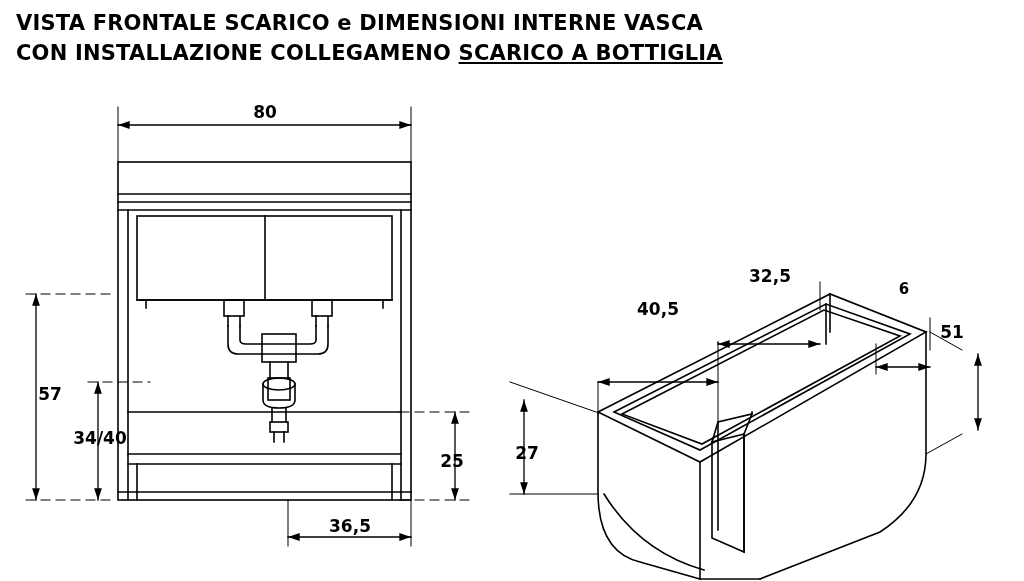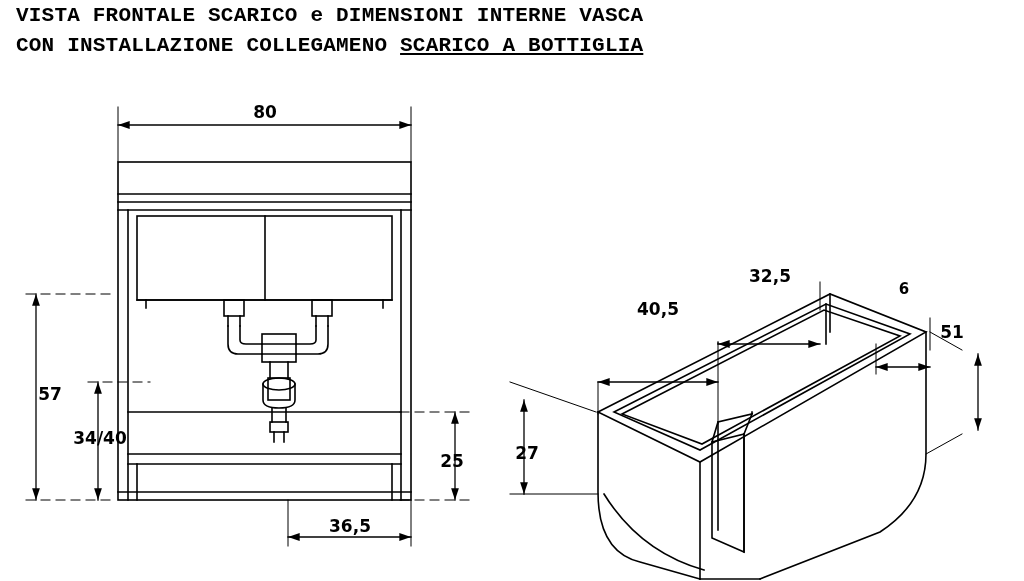--- a/index.html
+++ b/index.html
@@ -16,23 +16,22 @@
     overflow: hidden;
   }
   #page {
     position: relative;
     width: 1024px;
     height: 581px;
   }
   .title-block {
     position: absolute;
     left: 16px;
-    top: 1px;
+    top: 8px;
     width: 900px;
-    font-family: Liberation Mono, monospace;
   }
   .title-line {
     font-size: 21px;
     font-weight: bold;
     letter-spacing: 0.2px;
     line-height: 30px;
     white-space: nowrap;
   }
   .title-underline {
     text-decoration: underline;

